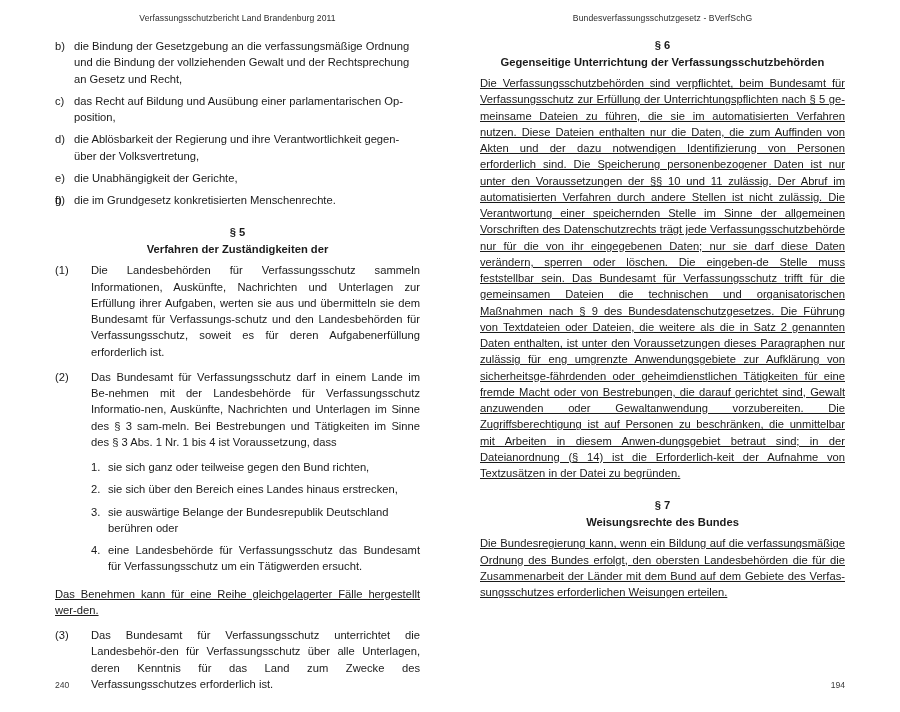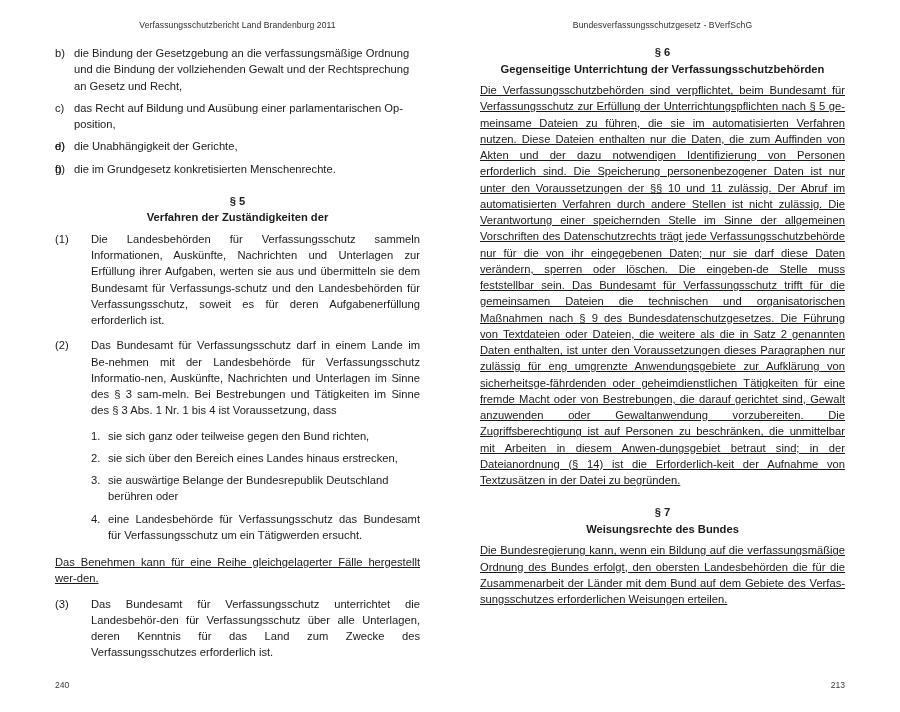--- a/index.html
+++ b/index.html
@@ -29,21 +29,21 @@
   }
   .page-left  { padding: 0 30px 0 55px; }
   .page-right { padding: 0 55px 0 30px; }
 
   .running-head {
     font-size: 8.6px;
     letter-spacing: 0.01em;
     text-align: center;
     color: #2c2c2c;
     margin: 0;
-    padding-top: 19px;
+    padding-top: 12px;
     height: 12px;
     line-height: 12px;
     white-space: nowrap;
   }
   .body-area {
     margin-top: 14px;
   }
 
   p, .para, .list-item, .heading-line {
     margin: 0;
@@ -157,20 +157,21 @@
       <div class="letter-item">
         <span class="marker">b)</span>
         <span>die Bindung der Gesetzgebung an die verfassungsmäßige Ordnung und die Bindung der vollziehenden Gewalt und der Rechtsprechung an Gesetz und Recht,</span>
       </div>
       <div class="letter-item">
         <span class="marker">c)</span>
         <span>das Recht auf Bildung und Ausübung einer parlamentarischen Op-position,</span>
       </div>
       <div class="letter-item">
         <span class="marker">d)</span>
+        <span>die Ablösbarkeit der Regierung und ihre Verantwortlichkeit gegen-über der Volksvertretung,</span>
       </div>
       <div class="letter-item">
         <span class="marker">e)</span>
         <span>die Unabhängigkeit der Gerichte,</span>
       </div>
       <div class="letter-item">
         <span class="marker">f)</span>
       </div>
       <div class="letter-item">
         <span class="marker">g)</span>
@@ -240,16 +241,16 @@
 
       <div class="section-head">
         <span class="sec-num">§ 7</span>
         <span class="sec-title">Weisungsrechte des Bundes</span>
       </div>
 
       <p class="para">Die Bundesregierung kann, wenn ein Bildung auf die verfassungsmäßige Ordnung des Bundes erfolgt, den obersten Landesbehörden die für die Zusammenarbeit der Länder mit dem Bund auf dem Gebiete des Verfas-sungsschutzes erforderlichen Weisungen erteilen.</p>
 
     </div>
 
-    <div class="folio folio-right">213</div>
+    <div class="folio folio-right">194</div>
   </div>
 
 </div>
 
 </body></html>

